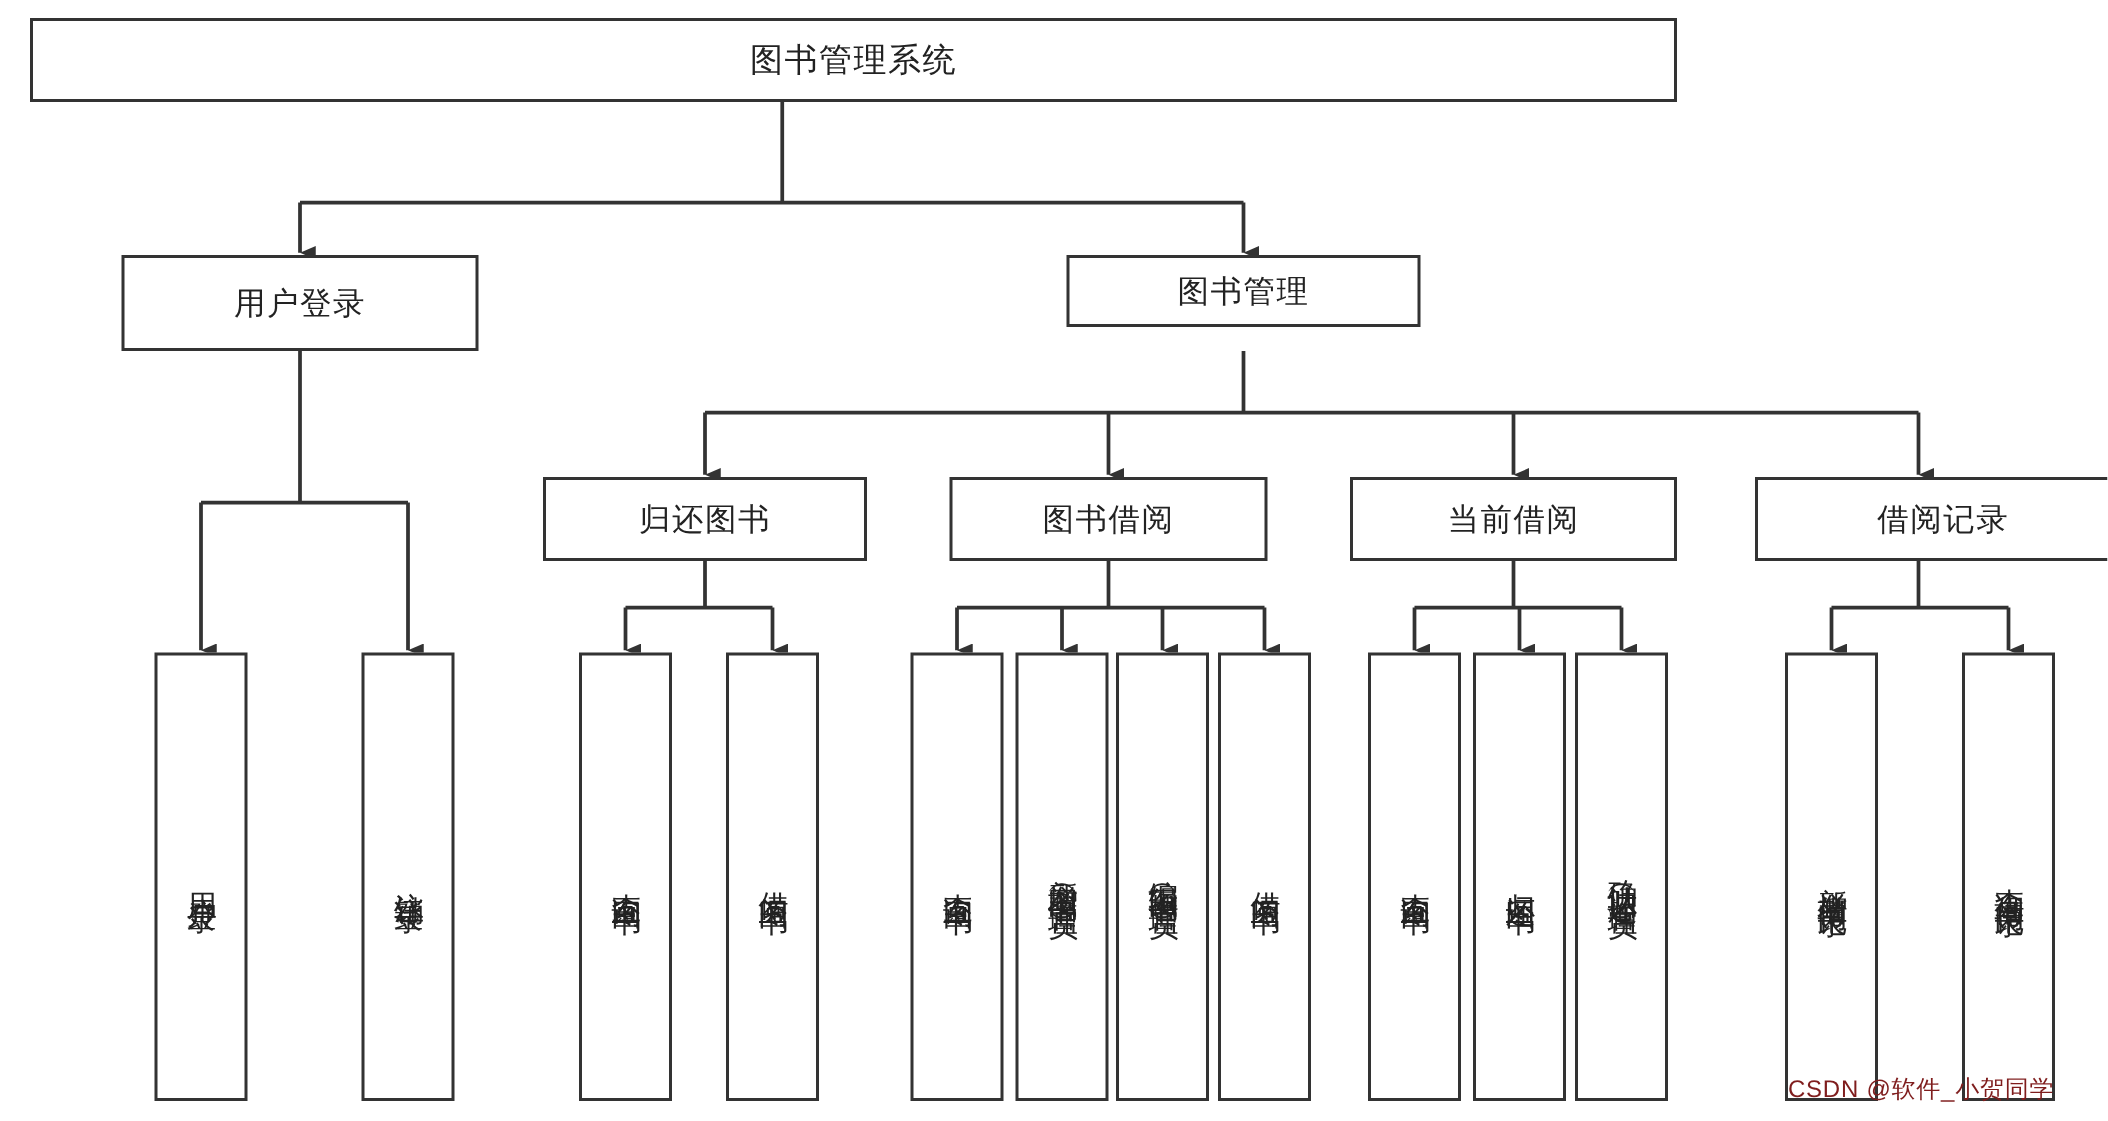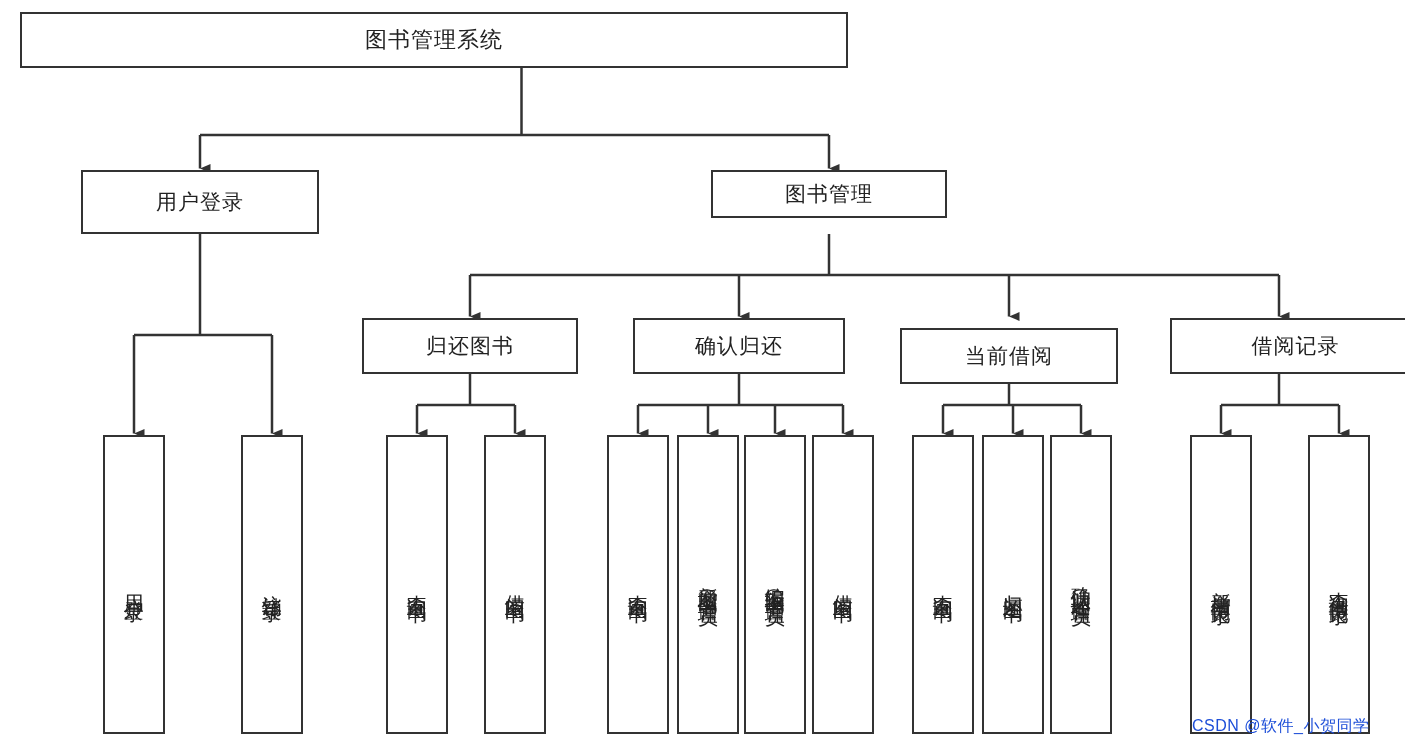--- a/index.html
+++ b/index.html
@@ -49,21 +49,21 @@
     line-height: 1.12;
     letter-spacing: 3px;
     white-space: nowrap;
   }
   .node.root {
     font-size: 22px;
   }
   .watermark {
     position: absolute;
     font-size: 16px;
-    color: #1d4ed8;
+    color: #7f1d1d;
     white-space: nowrap;
     letter-spacing: 0.5px;
   }
 </style>
 </head>
 <body>
 
 <div id="canvas">
 
   <svg id="wires" viewBox="0 0 1405 747">
@@ -103,36 +103,36 @@
         <path d="M1013 405 L1013 433.5" marker-end="url(#arrowhead)"></path>
         <path d="M1081 405 L1081 433.5" marker-end="url(#arrowhead)"></path>
         <path d="M1279 374 L1279 405"></path>
         <path d="M1221 405 L1339 405"></path>
         <path d="M1221 405 L1221 433.5" marker-end="url(#arrowhead)"></path>
         <path d="M1339 405 L1339 433.5" marker-end="url(#arrowhead)"></path>
       </g>
   </svg>
 
   <div id="node-layer">
-      <div class="node horiz root" style="left: 20px; top: 12px; width: 828px; height: 56px;">
+      <div class="node horiz root" style="left: 20px; top: 12px; width: 1098px; height: 56px;">
         <span>图书管理系统</span>
       </div>
       <div class="node horiz" style="left: 81px; top: 170px; width: 238px; height: 64px;">
         <span>用户登录</span>
       </div>
       <div class="node horiz" style="left: 711px; top: 170px; width: 236px; height: 48px;">
         <span>图书管理</span>
       </div>
       <div class="node horiz" style="left: 362px; top: 318px; width: 216px; height: 56px;">
         <span>归还图书</span>
       </div>
       <div class="node horiz" style="left: 633px; top: 318px; width: 212px; height: 56px;">
-        <span>确认归还</span>
+        <span>图书借阅</span>
       </div>
-      <div class="node horiz" style="left: 900px; top: 328px; width: 218px; height: 56px;">
+      <div class="node horiz" style="left: 900px; top: 318px; width: 218px; height: 56px;">
         <span>当前借阅</span>
       </div>
       <div class="node horiz" style="left: 1170px; top: 318px; width: 251px; height: 56px;">
         <span>借阅记录</span>
       </div>
       <div class="node vert" style="left: 103px; top: 435px; width: 62px; height: 299px;">
         <span class="vlabel">用户登录</span>
       </div>
       <div class="node vert" style="left: 241px; top: 435px; width: 62px; height: 299px;">
         <span class="vlabel">注销登录</span>

